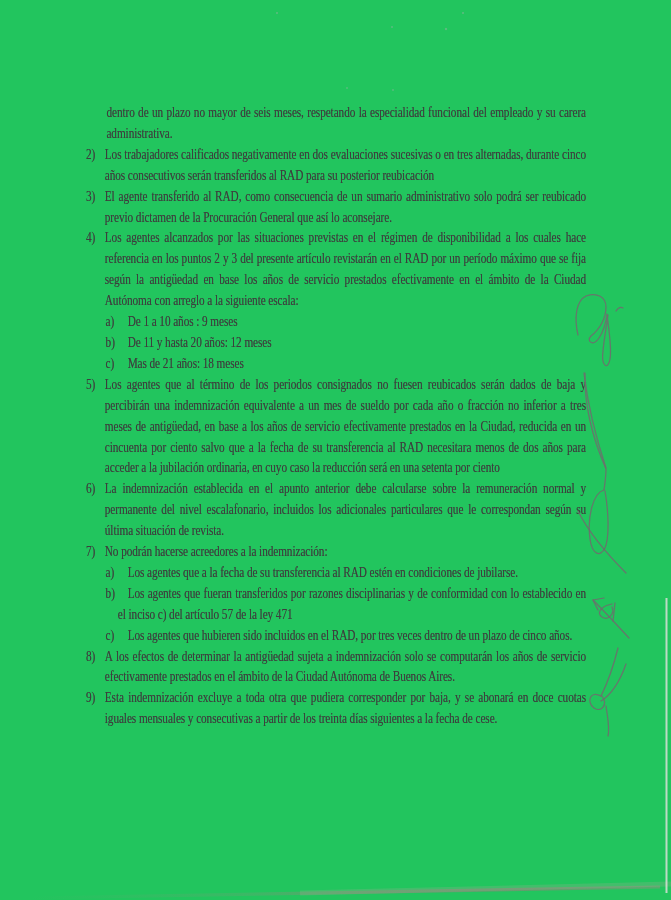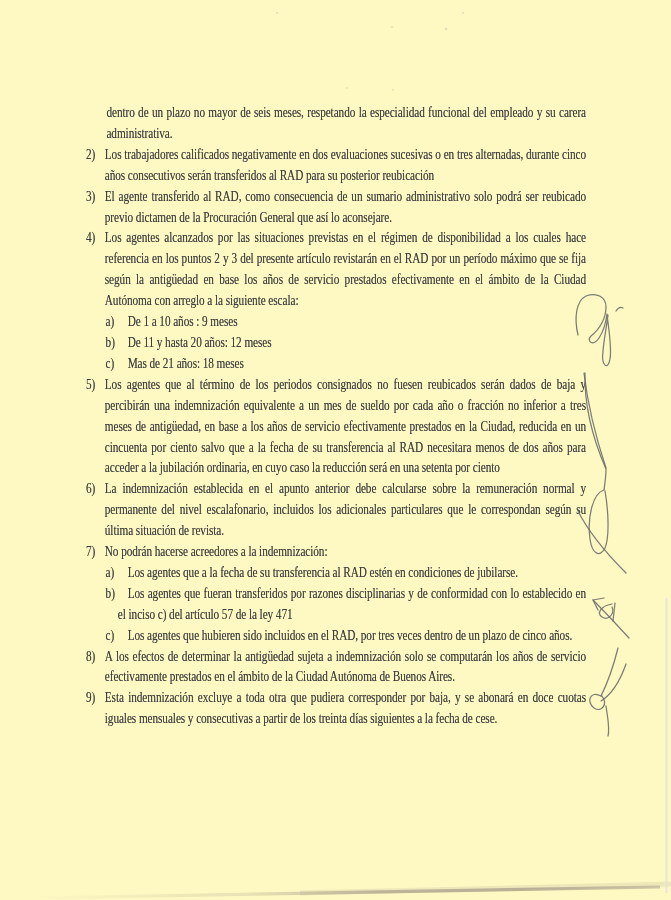--- a/index.html
+++ b/index.html
@@ -1,19 +1,19 @@
 <!DOCTYPE html>
 <html><head>
 <meta charset="utf-8">
 <style>
   html,body { margin:0; padding:0; background:#ffffff; }
   .sheet {
     position:relative;
     width:671px; height:900px;
-    background:#fef9c3;
+    background:#22c55e;
     overflow:hidden;
     font-family:"Liberation Serif","DejaVu Serif",serif;
   }
   .textblock {
     position:absolute;
     left:86px; top:103px;
     width:612px;
     transform:scaleX(0.817);
     transform-origin:0 0;
     font-size:13.8px;

